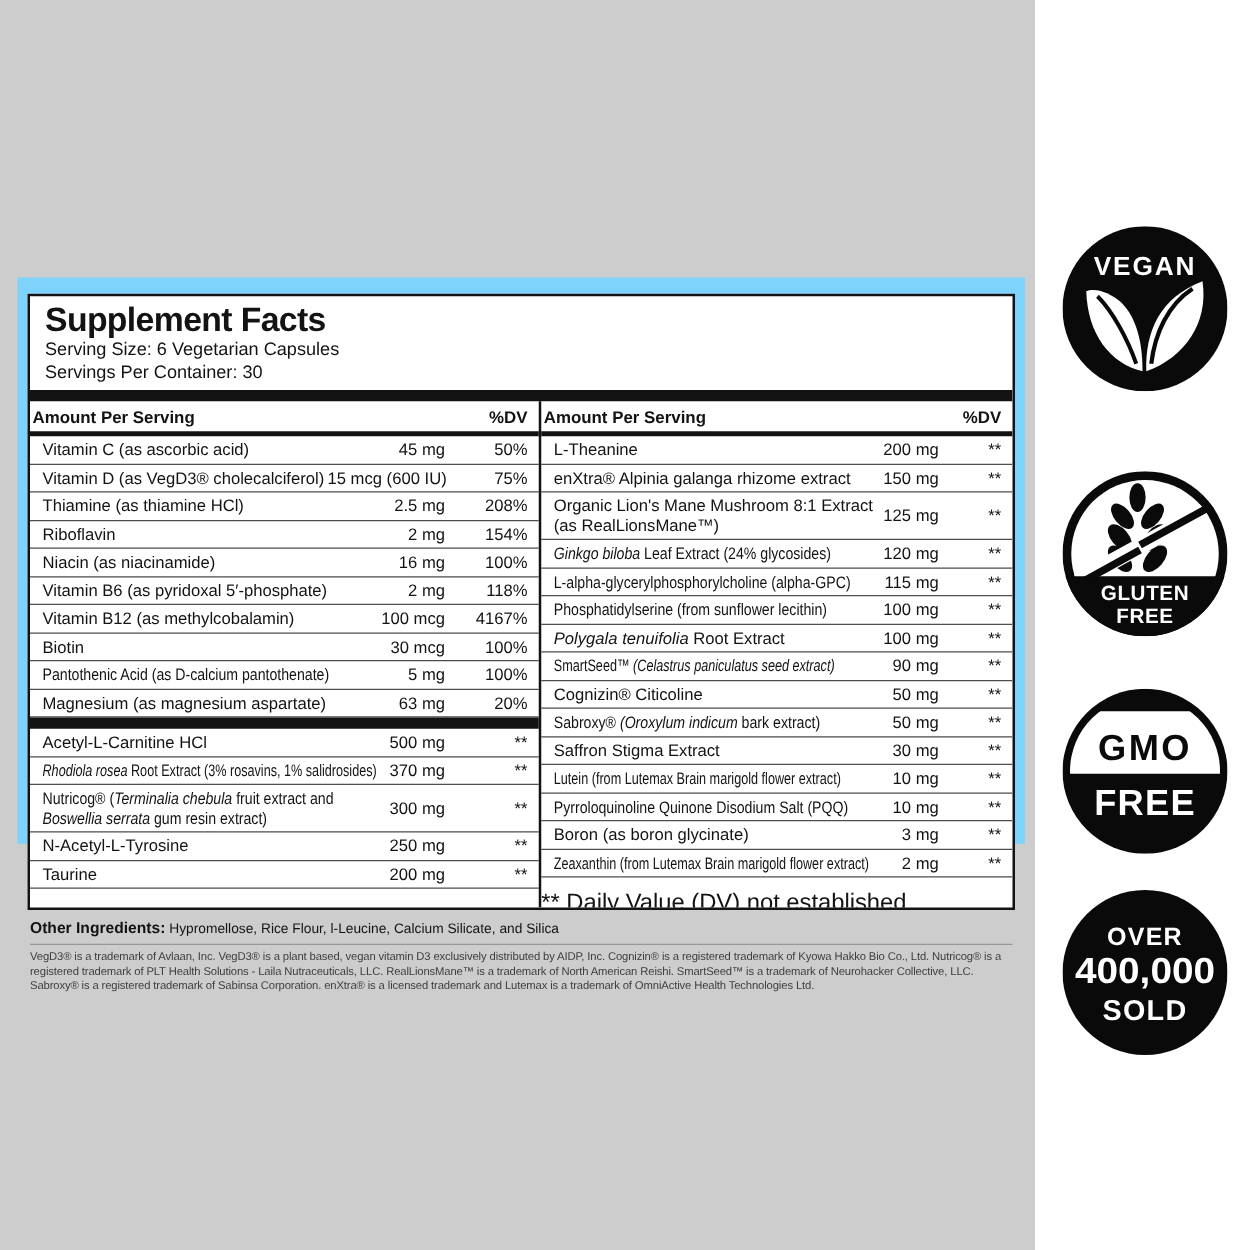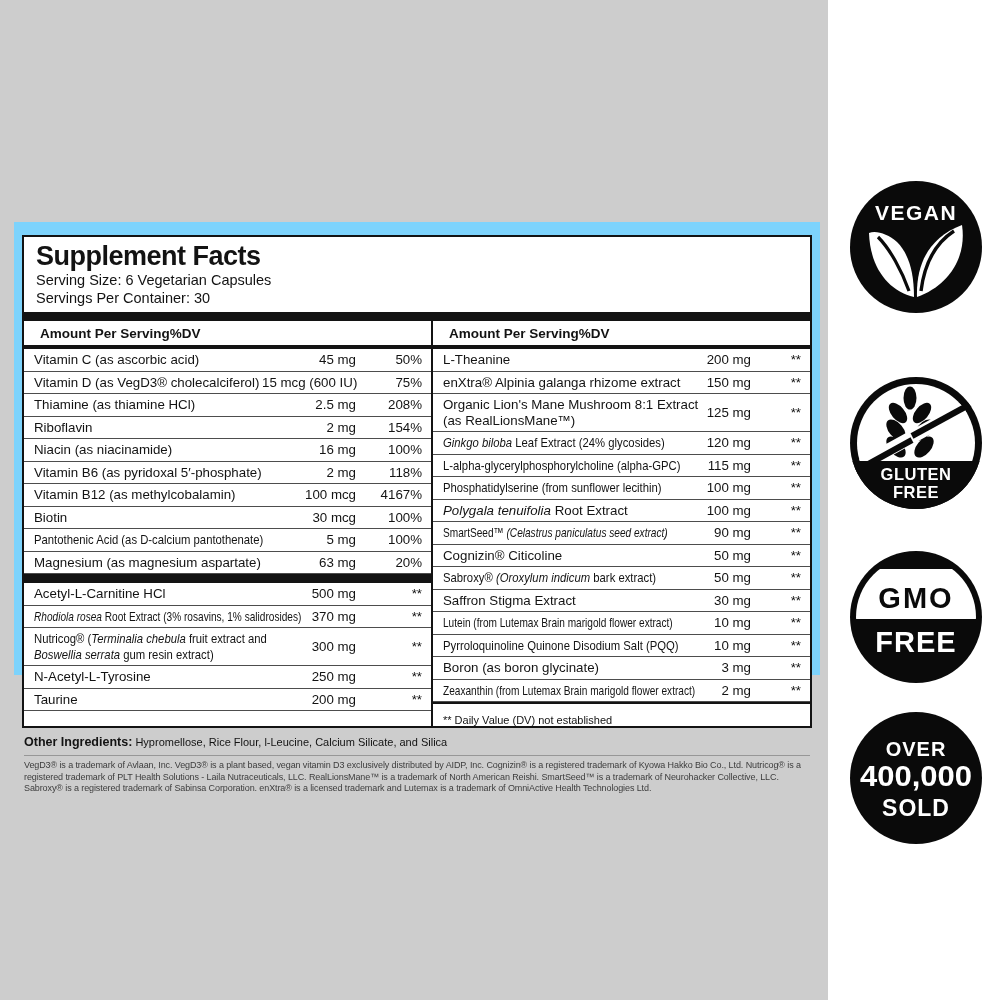--- a/index.html
+++ b/index.html
@@ -12,33 +12,33 @@
   .facts-box{border:2px solid #131313;height:493px;display:flex;flex-direction:column;
     box-sizing:border-box;overflow:hidden;background:#fff}
   .title-block{padding:4px 12px 5px}
   .facts-title{font-size:27px;font-weight:bold;letter-spacing:-0.5px;line-height:31px;margin:0}
   .serving-line{font-size:14.5px;line-height:17.5px}
   .fullbar{height:9px;background:#131313}
   .columns{flex:1;display:flex;min-height:0}
   .col{display:flex;flex-direction:column;min-width:0}
   .col-left{width:409px;border-right:2px solid #131313;box-sizing:border-box}
   .col-right{flex:1}
-  .thead{display:flex;justify-content:flex-start;font-weight:bold;font-size:13.5px;
-    padding:5px 9px 4px 16px;border-bottom:4px solid #131313;align-items:baseline}
+  .thead{display:flex;justify-content:space-between;font-weight:bold;font-size:13.5px;
+    padding:5px 9px 4px 2px;border-bottom:4px solid #131313;align-items:baseline}
   .trow{display:grid;align-items:center;column-gap:22px;padding:3px 9px 3px 10px;
     border-bottom:1px solid #4d4d4d;font-size:13.3px;line-height:15.5px;min-height:15px}
   .col-left .trow{grid-template-columns:1fr 94px 44px}
   .col-right .trow{grid-template-columns:1fr 62px 28px}
   .tname{white-space:nowrap;min-width:0}
   .tname i{font-style:italic}
   .c1 .tname{transform:scaleX(.85);transform-origin:0 50%}
   .c2 .tname{transform:scaleX(.76);transform-origin:0 50%}
   .tamt,.tdv{text-align:right;white-space:nowrap}
   .secbar{height:9px;background:#131313}
-  .dv-note{font-size:11px;padding:10px 10px 0}
+  .dv-note{font-size:19px;padding:10px 0 0}
   .other-ing{margin:7px 2px 0;font-size:11px}
   .other-ing .oi-label{font-weight:bold;font-size:12.5px}
   .divider{border-top:1px solid #979797;margin:6px 2px 0}
   .fine-print{margin:4px 2px 0;font-size:9px;line-height:11.6px;color:#3d3d3d;letter-spacing:-0.1px}
 
   .badge{position:absolute;width:132px;height:132px;left:850px}
   #b-vegan{top:181px}
   #b-gluten{top:377px}
   #b-gmo{top:551px}
   #b-sold{top:712px}

